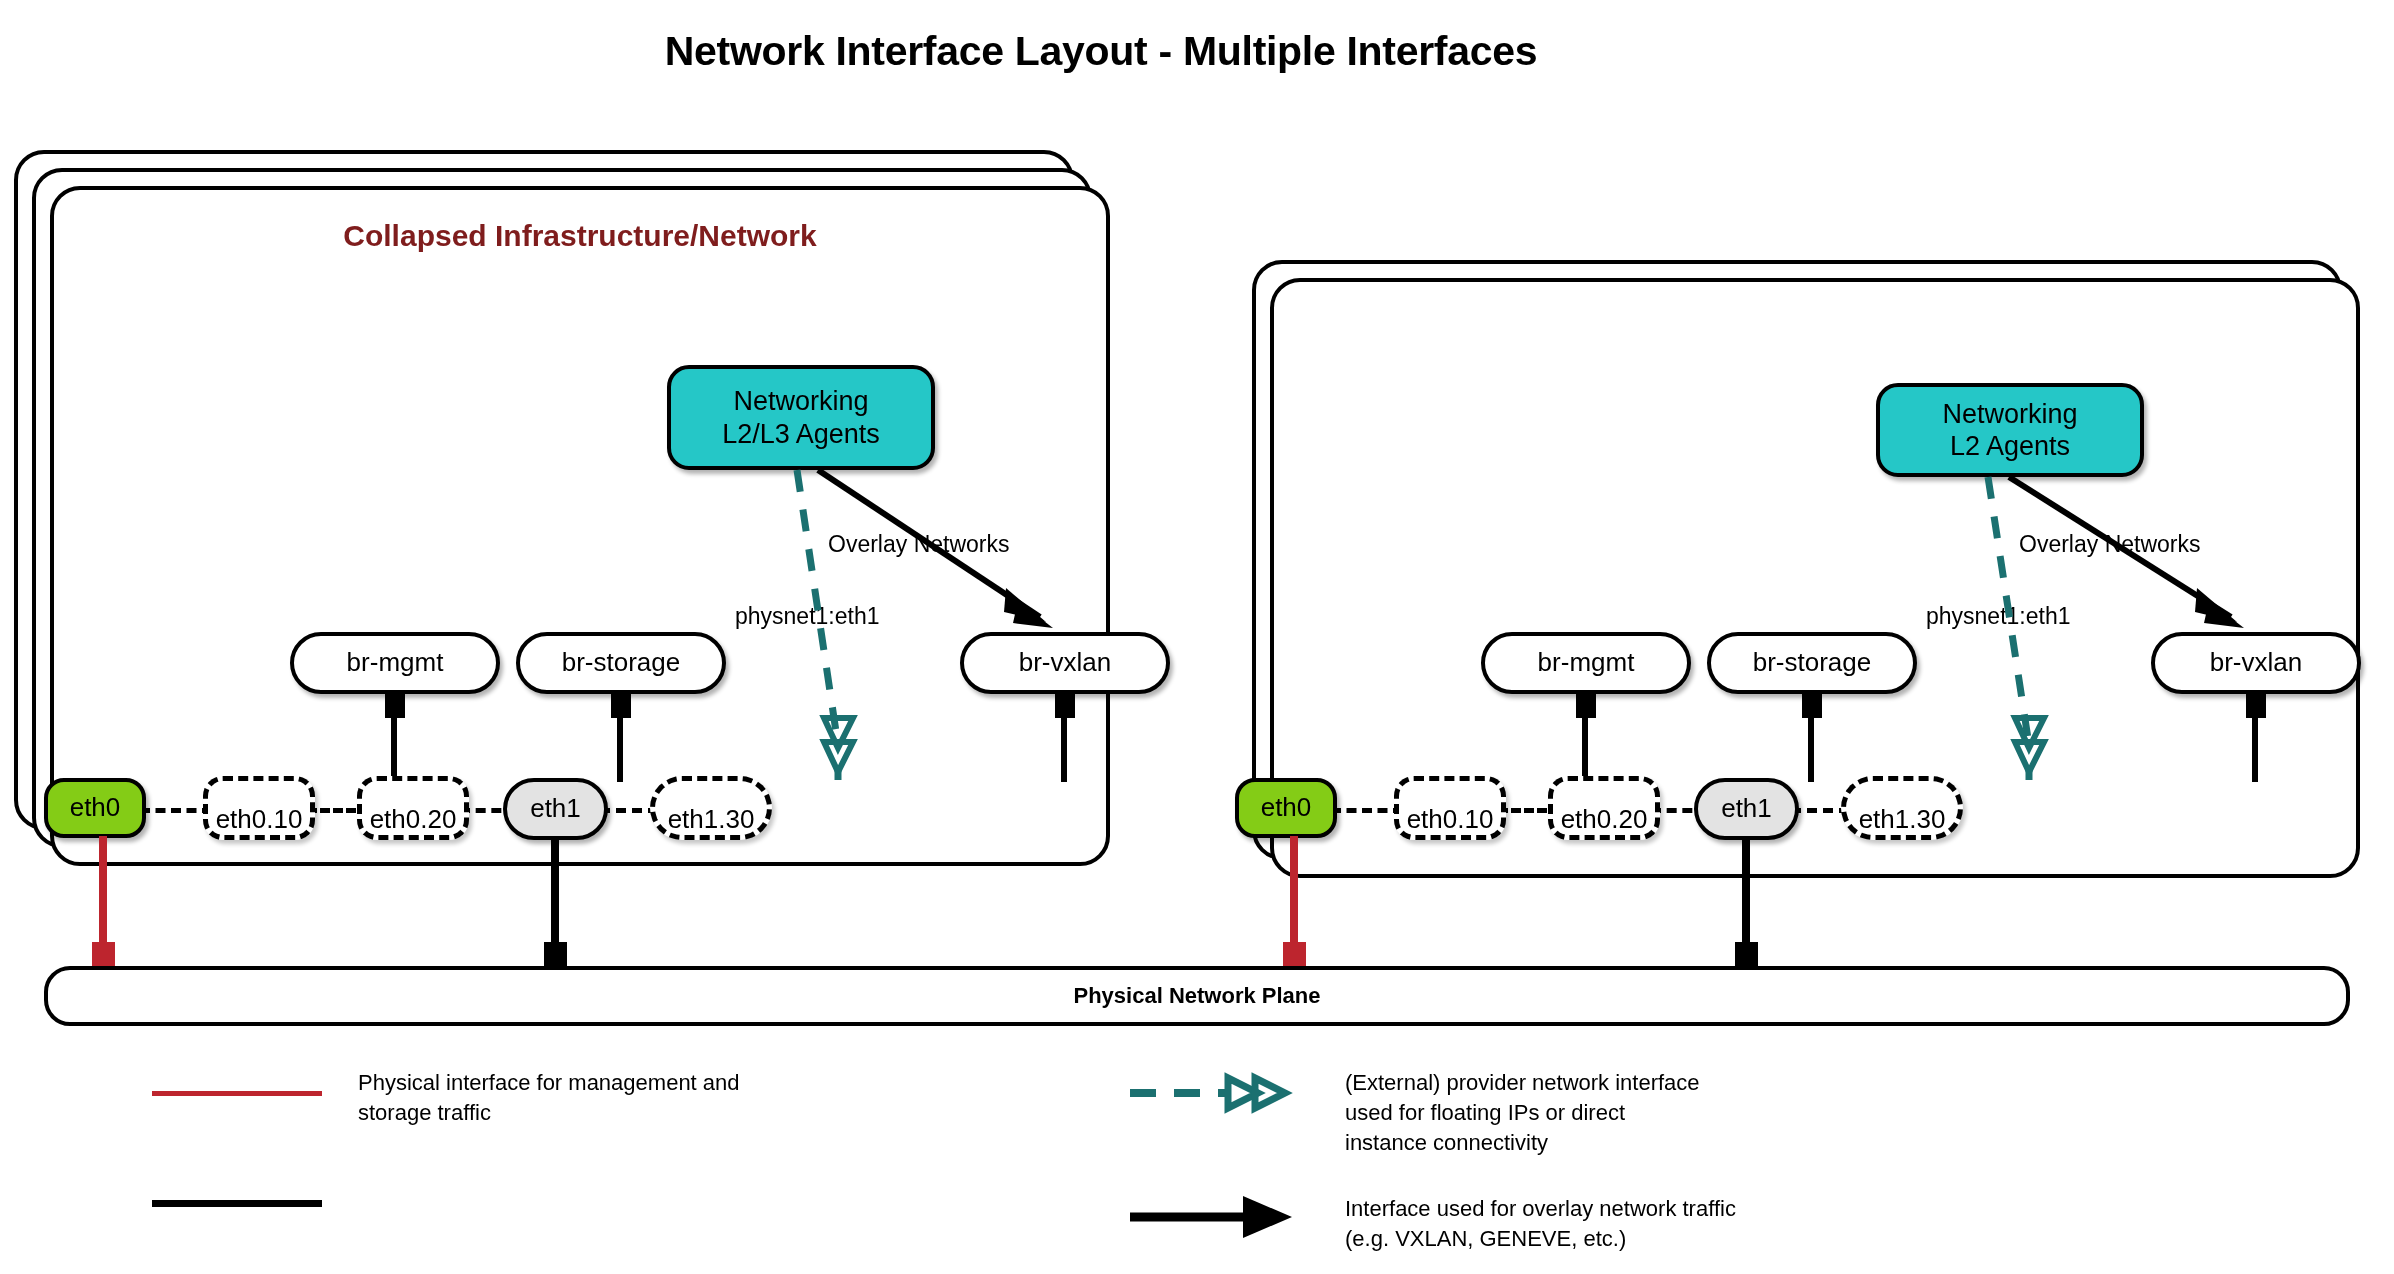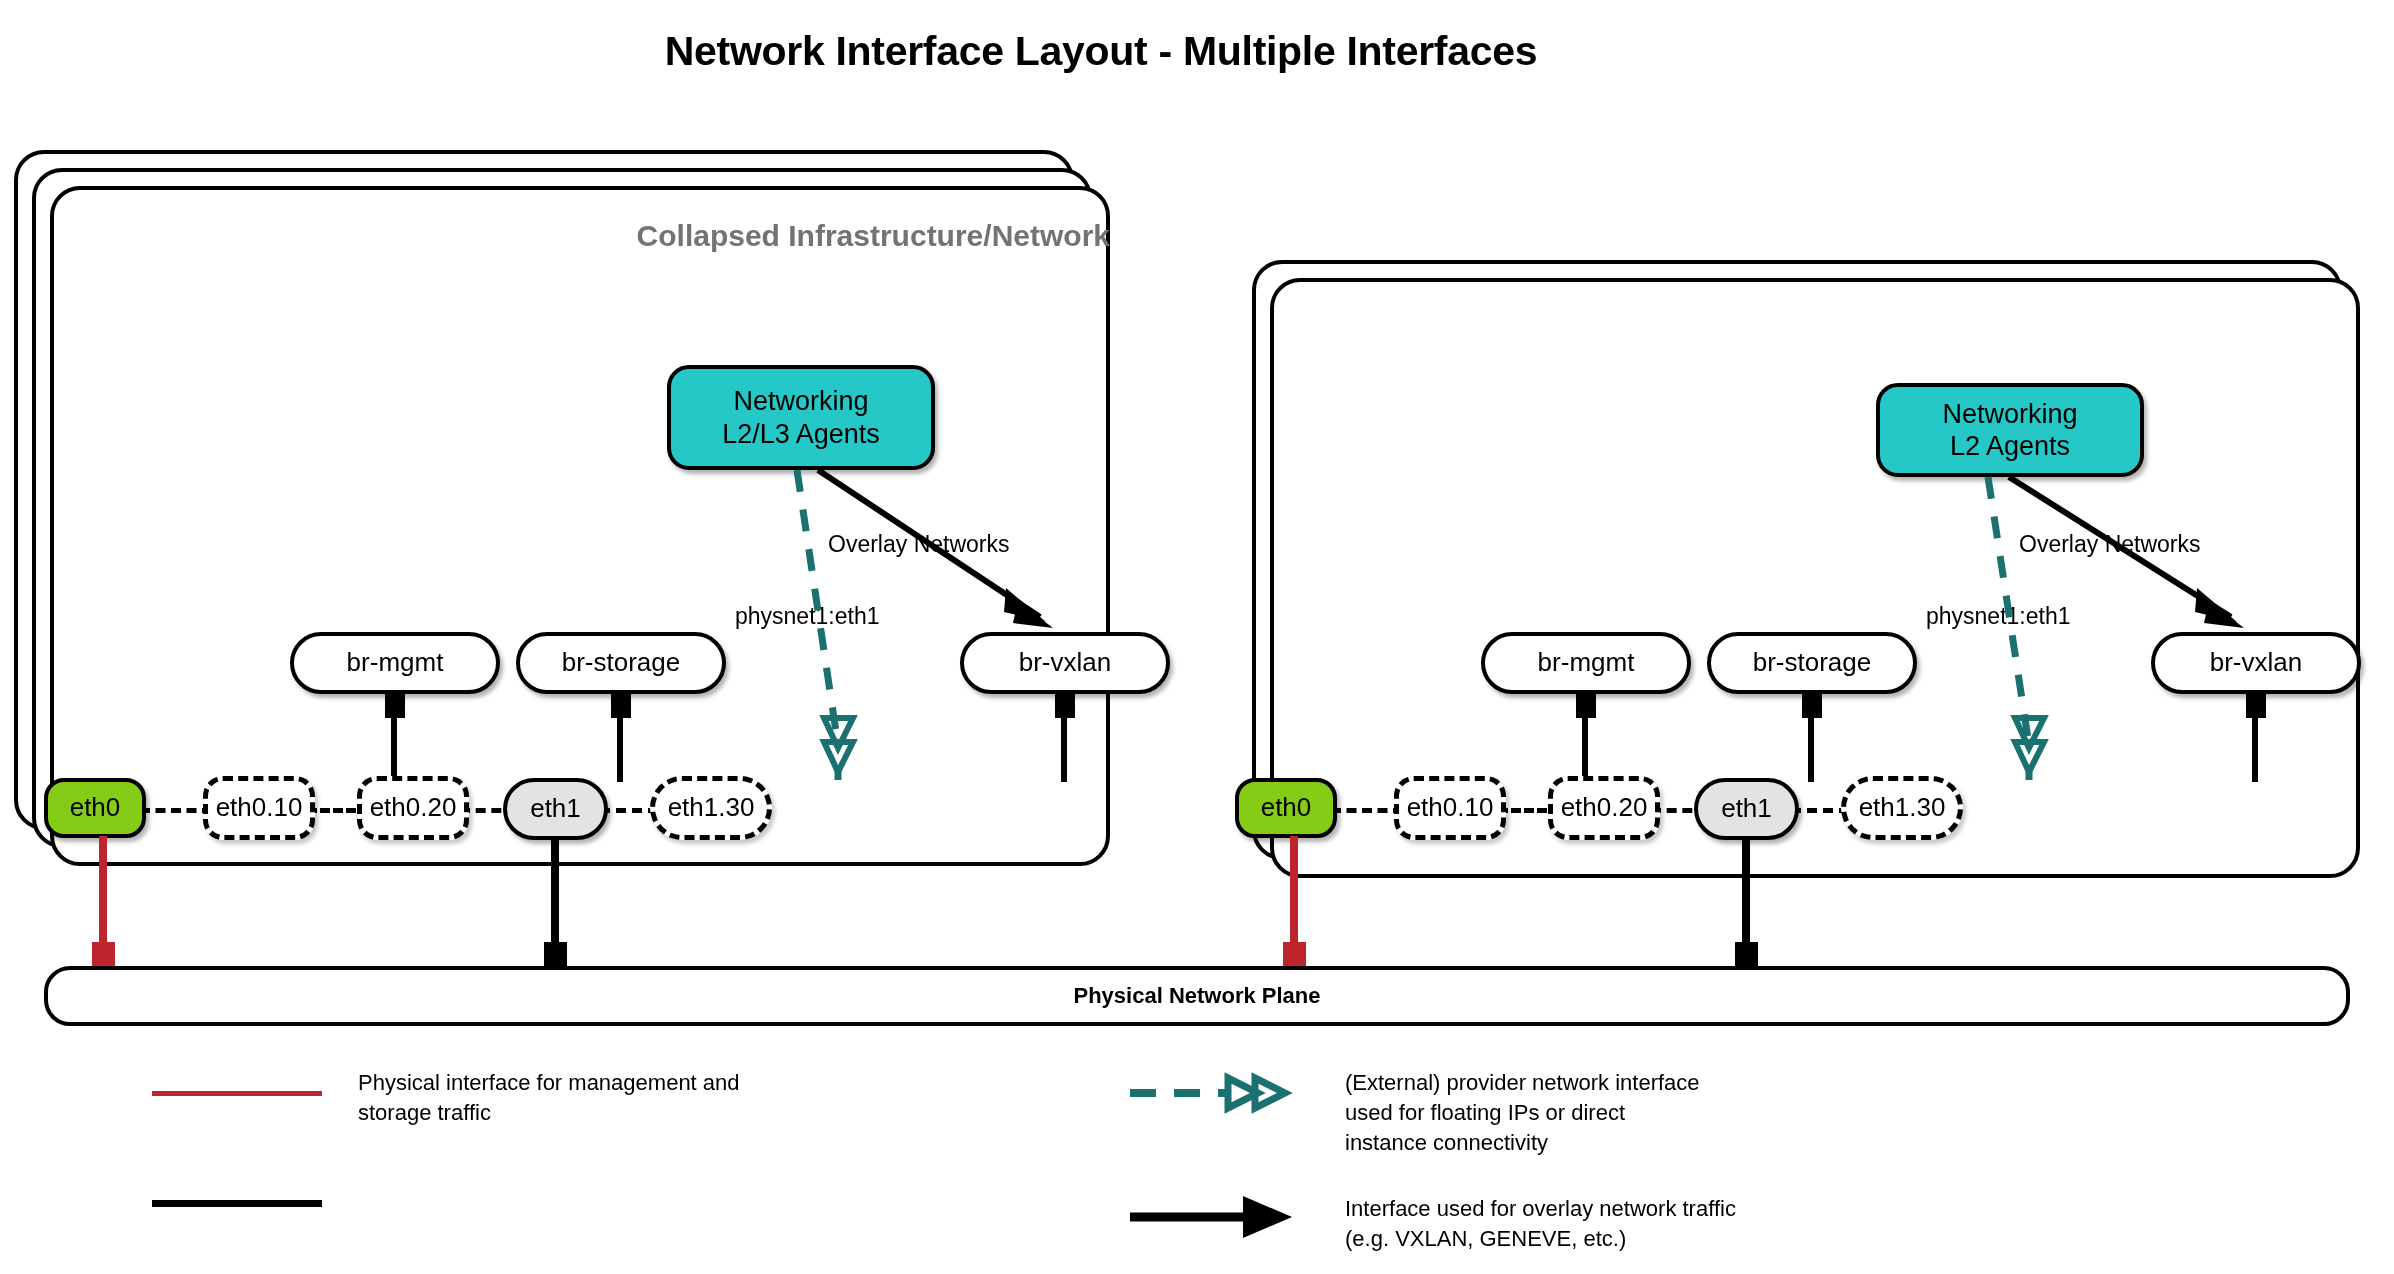--- a/index.html
+++ b/index.html
@@ -10,35 +10,35 @@
   #page-title{
     position:absolute;left:0;top:28px;width:2202px;
     text-align:center;font-size:41px;font-weight:bold;color:#000;
     letter-spacing:-0.3px;
   }
 
   
   .host-shell{position:absolute;border:4px solid #000;border-radius:30px;background:#fff;box-sizing:border-box;}
 
   .host-title{
-    position:absolute;text-align:right;font-weight:bold;color:#737373;
+    position:absolute;text-align:center;font-weight:bold;color:#7f1d1d;
     font-size:30px;line-height:1.18;
   }
 
   
   .node{
     position:absolute;box-sizing:border-box;display:flex;align-items:center;justify-content:center;
     text-align:center;color:#000;background:#fff;border:4px solid #000;
     box-shadow:3px 4px 4px rgba(0,0,0,0.30);
     font-size:26px;line-height:1.2;
   }
   .node.pill{border-radius:999px;}
   .node.soft{border-radius:20px;}
   .node.agents{border-radius:22px;font-size:27px;}
-  .node.dashed{border-style:dashed;border-width:5px;box-shadow:3px 4px 4px rgba(0,0,0,0.22);}
+  .node.dashed{border-style:dashed;border-width:5px;box-shadow:3px 4px 4px rgba(0,0,0,0.22);align-items:flex-end;}
   .node.gray{background:#84cc16;}
   .node.lightgray{background:#e3e3e3;}
 
   
   .vline{position:absolute;background:#000;}
   .vline.red{background:#bd252e;}
   .sq{position:absolute;background:#000;}
   .sq.red{background:#bd252e;}
 
   .hdash{position:absolute;height:0;border-top:5px dashed #000;}

